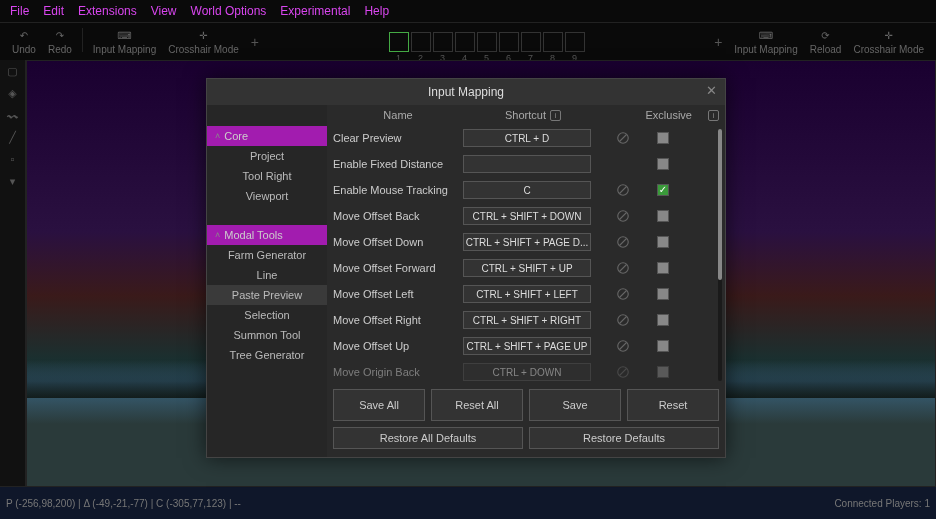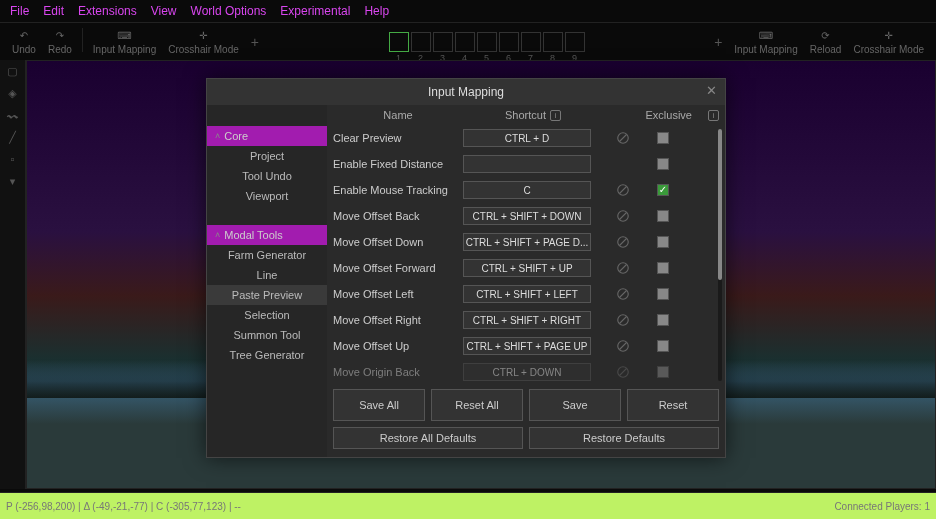--- a/index.html
+++ b/index.html
@@ -23,21 +23,21 @@
   .side-tools { width: 26px; background: #111; border-right: 1px solid #222; display: flex; flex-direction: column; align-items:center; padding-top: 4px; gap: 8px; }
   .side-tools .sicon { width: 14px; height: 14px; display:flex; align-items:center; justify-content:center; color:#555; font-size:11px;}
   .side-label { writing-mode: vertical-rl; font-size: 10px; color: #666; position: absolute; left: 28px; top: 6px; }
   
   .viewport { flex:1; position: relative; background: linear-gradient(to bottom, #1a0030 0%, #2a1040 40%, #3a1a1a 55%, #1a3030 70%, #3a6580 75%, #2a3a3a 85%); border: 1px solid #222; overflow: hidden;}
   
   .silhouette { position:absolute; bottom:90px; left:0; right:0; height:40px; background: linear-gradient(to top, rgba(10,15,10,0.8), transparent); }
   
   .logpanel { position: absolute; left: 30px; bottom: 15px; font-size: 11px; color: #6a5a3a; }
   
-  .statusbar { position: absolute; bottom: 0; left:0; right:0; height: 27px; background: #bef264; border-top: 1px solid #222; display: flex; align-items: center; padding: 0 6px; font-size: 10px; color: #777; justify-content: space-between;}
+  .statusbar { position: absolute; bottom: 0; left:0; right:0; height: 33px; background: #0f172a; border-top: 1px solid #222; display: flex; align-items: center; padding: 0 6px; font-size: 10px; color: #777; justify-content: space-between;}
   
   
   .dialog { position: absolute; left: 206px; top: 78px; width: 520px; background: #2a2a2a; border: 1px solid #444; box-shadow: 0 0 20px rgba(0,0,0,0.6); }
   .dlg-title { display: flex; justify-content: center; align-items: center; height: 26px; background: #333; position: relative; font-size: 12px; color: #ddd;}
   .dlg-close { position: absolute; right: 8px; top: 4px; color: #888; cursor: default; font-size: 13px; }
   .dlg-body { display: flex; }
   .dlg-side { width: 120px; background: #262626; padding: 2px 0; font-size: 11px; }
   .dlg-side-hdr { background: #a21caf; padding: 4px 8px; color: #ccc; display:flex; align-items:center; gap:4px;margin-top:19px;}
   .dlg-side-hdr::before { content: '˄'; font-size: 9px; color: #888;}
   .dlg-side-item { padding: 4px 8px; text-align: center; color: #bbb; cursor: default; }
@@ -179,21 +179,21 @@
   <div class="dlg-title">
     <span>Input Mapping</span>
     <span class="dlg-close">✕</span>
   </div>
   <div class="dlg-body">
     <div class="dlg-side" id="dlg-side">
         <div class="dlg-side-hdr">
           <span>Core</span>
         </div>
         <div class="dlg-side-item">Project</div>
-        <div class="dlg-side-item">Tool Undo</div>
+        <div class="dlg-side-item">Tool Right</div>
         <div class="dlg-side-item">Viewport</div>
         <div class="dlg-side-hdr">
           <span>Modal Tools</span>
         </div>
         <div class="dlg-side-item">Farm Generator</div>
         <div class="dlg-side-item">Line</div>
         <div class="dlg-side-item sel">Paste Preview</div>
         <div class="dlg-side-item">Selection</div>
         <div class="dlg-side-item">Summon Tool</div>
         <div class="dlg-side-item">Tree Generator</div>

